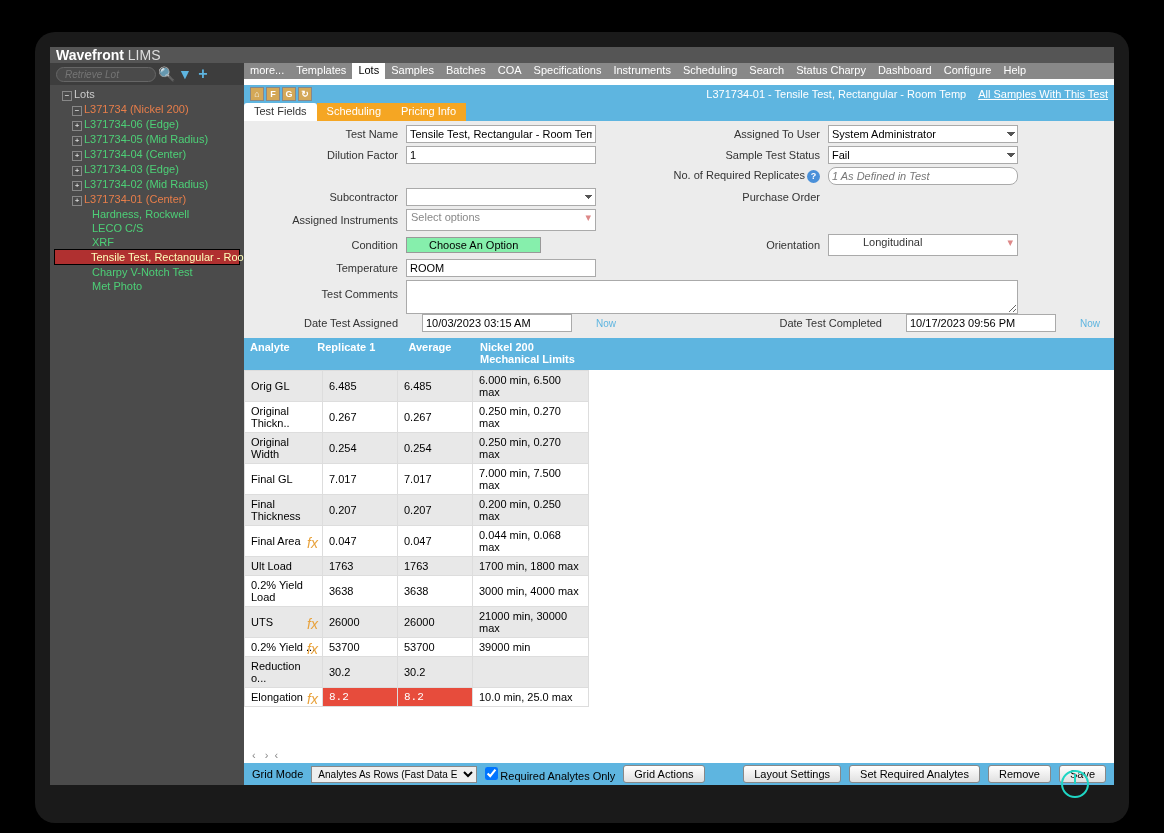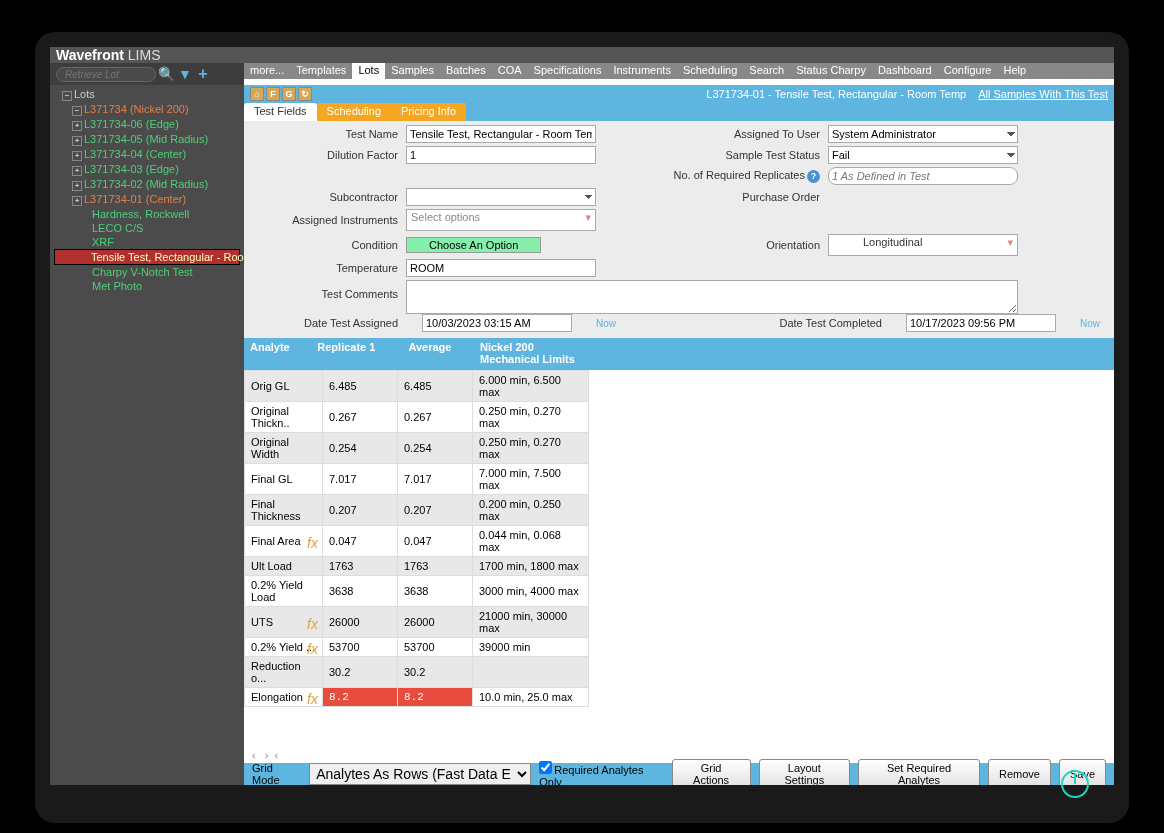--- a/index.html
+++ b/index.html
@@ -70,21 +70,21 @@
   .fx { color: #e8a23c; font-style: italic; font-size: 14px; position: absolute; right: 4px; }
   .cell-fail { background: #e74c3c !important; color: #fff; font-family: Liberation Mono, monospace; }
   .header-band { background: #5eb5e0; height: 32px; display: flex; width: 100%; }
   .header-band-rest { flex: 1; }
   
   .scroll-hints { padding: 2px 8px; color: #888; font-size: 11px; }
   
   .footer-bar { background: #5eb5e0; height: 22px; display: flex; align-items: center; padding: 0 8px; gap: 8px; font-size: 11px; }
   .footer-bar .right-group { margin-left: auto; display: flex; gap: 8px; }
   .footer-btn { background: linear-gradient(#fff, #e0e0e0); border: 1px solid #888; border-radius: 3px; padding: 2px 10px; font-size: 11px; cursor: pointer; }
-  .footer-select { border: 1px solid #888; font-size: 14px; padding: 1px 2px; }
+  .footer-select { border: 1px solid #888; font-size: 10px; padding: 1px 2px; }
   .checkbox { margin-right: 2px; }
   
   .table-wrap { flex: 1; background: #fff; overflow: auto; display: flex; flex-direction: column; }
   .table-rest { flex: 1; }
 </style>
 </head>
 <body>
 
 <div class="monitor-frame">
   <div class="screen">

